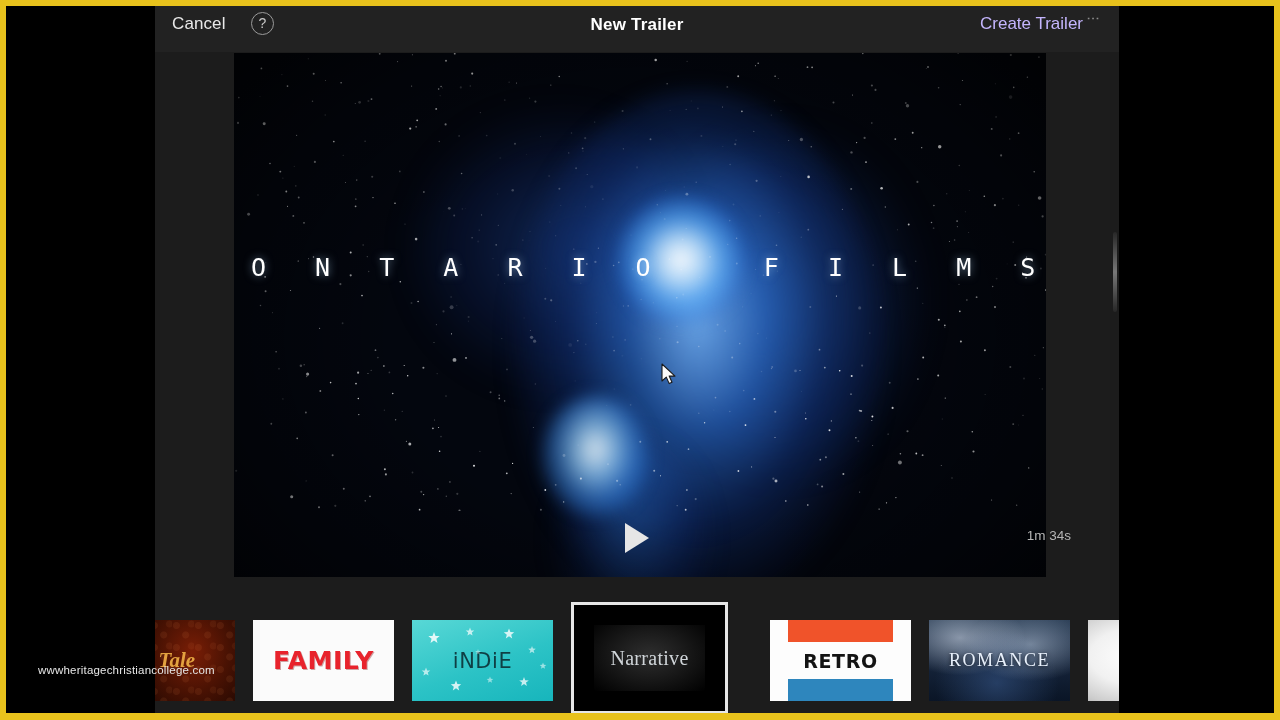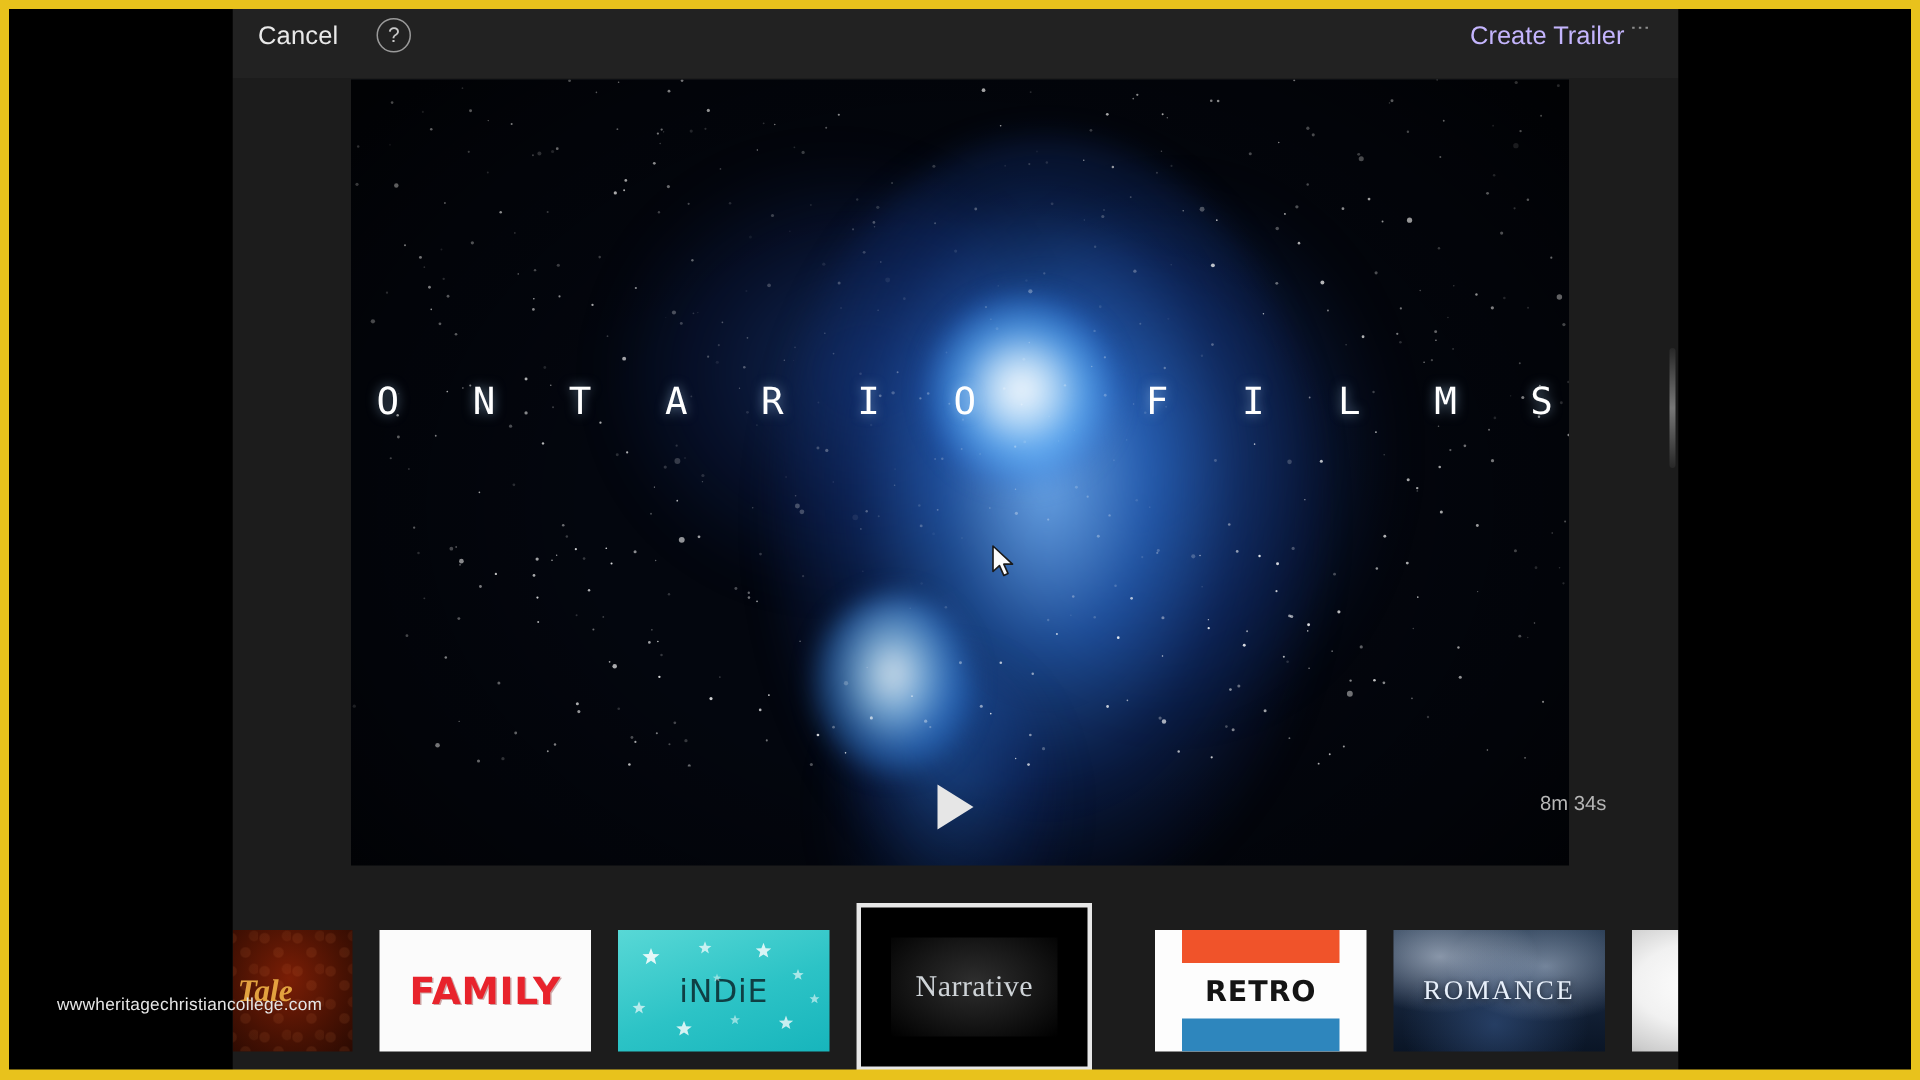--- a/index.html
+++ b/index.html
@@ -366,20 +366,21 @@
 </head>
 <body>
 
 <div id="screen">
 
   <div id="app">
 
     <div id="navbar">
       <div id="cancel-btn">Cancel</div>
       <div id="help-btn">?</div>
+      <div id="nav-title">New Trailer</div>
       <div id="create-btn">Create Trailer</div>
       <div id="nav-more">⋮</div>
     </div>
 
     <div id="stage">
 
       <div id="preview">
         <div class="neb neb-wisp-a"></div>
         <div class="neb neb-wisp-b"></div>
         <div class="neb neb-halo"></div>
@@ -906,21 +907,21 @@
             <circle cx="273.0" cy="316.4" r="0.93" fill="#ffffff" opacity="0.19"></circle>
             <circle cx="522.6" cy="127.8" r="1.10" fill="#ffffff" opacity="0.28"></circle>
             <circle cx="416.5" cy="86.3" r="0.95" fill="#ffffff" opacity="0.30"></circle>
             <circle cx="374.0" cy="411.1" r="0.59" fill="#ffffff" opacity="0.54"></circle>
           </svg>
         <div id="preview-vignette"></div>
         <div id="preview-title">O N T A R I O   F I L M S</div>
       </div>
 
       <div id="play-btn"></div>
-      <div id="duration">8m 34s</div>
+      <div id="duration">1m 34s</div>
     </div>
 
     <div id="theme-strip">
       <div id="theme-track">
 
         <div class="theme th-fairytale">
           <span class="lbl">y Tale</span>
         </div>
 
         <div class="theme th-family">

